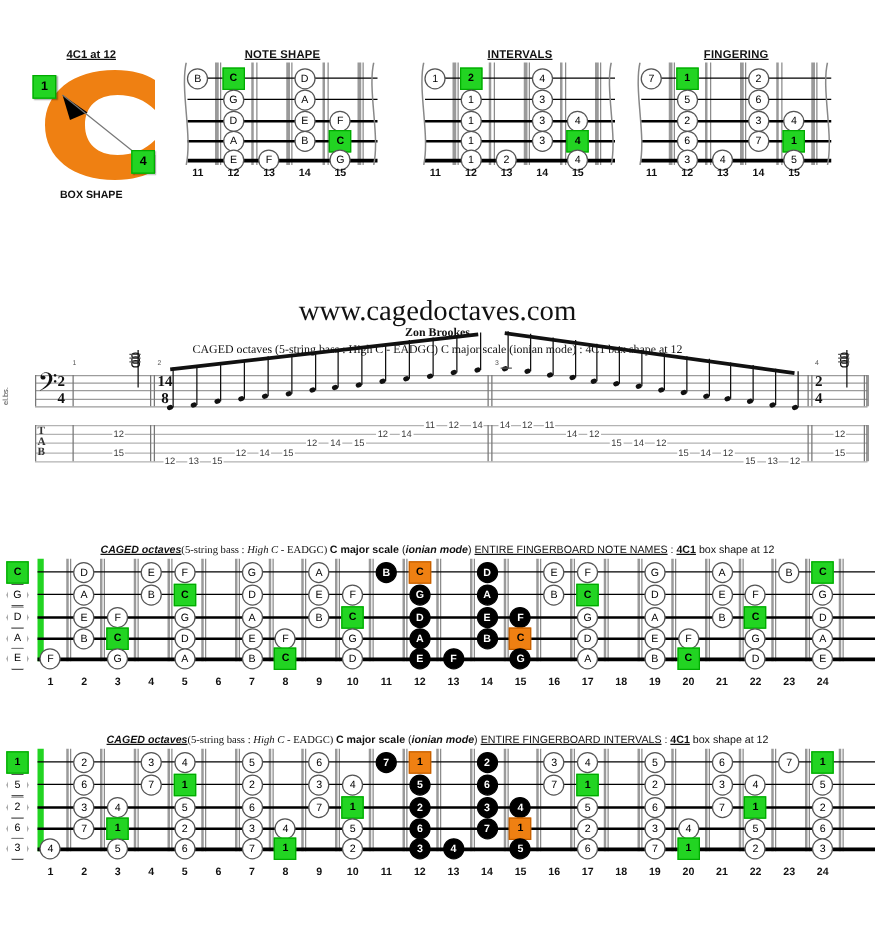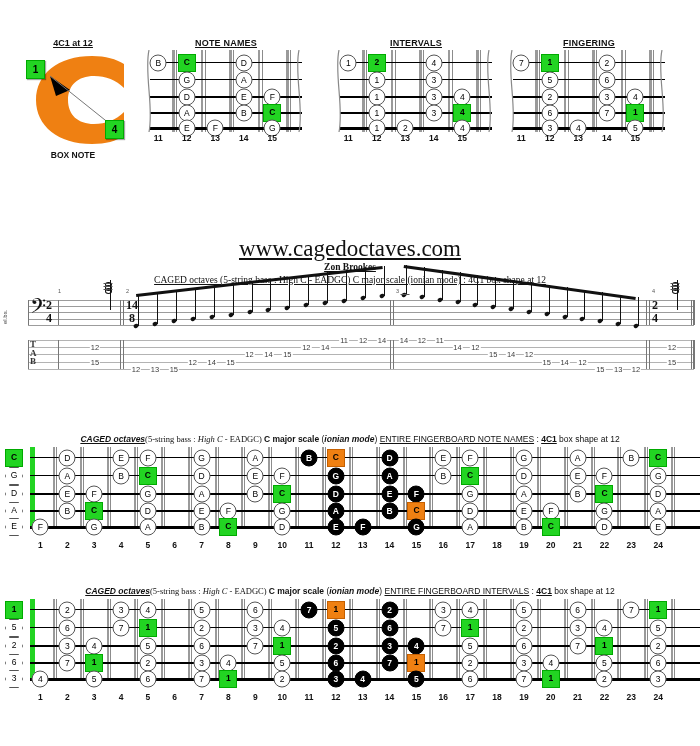--- a/index.html
+++ b/index.html
@@ -1,17 +1,17 @@
 <!DOCTYPE html>
 <html><head>
 <meta charset="utf-8">
 <style>
   html,body{margin:0;padding:0;}
   body{width:700px;height:746px;background:#ffffff;font-family:"Liberation Sans",sans-serif;position:relative;overflow:hidden;}
-  .abs{position:absolute;text-decoration:underline;}
+  .abs{position:absolute;}
 
   
   .t-serif{font-family:"Liberation Serif",serif;}
 
   
   #boxshape{left:8px;top:38px;width:130px;height:125px;}
   #bs-title{width:130px;text-align:center;font-size:9px;font-weight:bold;color:#111;}
   #bs-title u{text-decoration:underline;}
   #bs-caption{width:130px;text-align:center;font-size:8.5px;font-weight:bold;color:#111;position:absolute;top:112px;left:0;}
   .cglyph{position:absolute;left:22px;top:16px;width:96px;height:92px;}
@@ -98,26 +98,26 @@
   <div id="bs-title"><u>4C1 at 12</u></div>
   <div class="cglyph">
     <svg width="96" height="92" viewBox="0 0 96 92">
       <path d="M62 2 C28 2 6 20 6 46 C6 72 28 90 62 90 C76 90 86 87 94 82 L94 58 C86 66 76 70 64 70 C48 70 38 61 38 46 C38 31 48 22 64 22 C76 22 86 26 94 34 L94 10 C86 5 76 2 62 2 Z" fill="#ef8012"></path>
       <path d="M20 22 L40 36 L26 42 Z" fill="#000"></path>
       <line x1="20" y1="22" x2="90" y2="78" stroke="#777" stroke-width="1"></line>
     </svg>
   </div>
   <div class="marker" id="mk1">1</div>
   <div class="marker" id="mk4">4</div>
-  <div id="bs-caption">BOX NOTE</div>
+  <div id="bs-caption">BOX SHAPE</div>
 </div>
 
 <div id="mini-container">
     <div class="minibox" style="left: 150px; width: 152px;">
-      <div class="mini-title">NOTE NAMES</div>
+      <div class="mini-title">NOTE SHAPE</div>
       <div class="mini-grid">
         <div class="frt" style="left: 22.25px; width: 2.5px; height: 82px;"></div>
         <div class="frtdbl" style="left: 26.25px; height: 82px;"></div>
         <div class="frt" style="left: 50.75px; width: 2.5px; height: 82px;"></div>
         <div class="frtdbl" style="left: 54.75px; height: 82px;"></div>
         <div class="frt" style="left: 79.25px; width: 2.5px; height: 82px;"></div>
         <div class="frtdbl" style="left: 83.25px; height: 82px;"></div>
         <div class="frt" style="left: 107.75px; width: 2.5px; height: 82px;"></div>
         <div class="frtdbl" style="left: 111.75px; height: 82px;"></div>
         <div class="frt" style="left: 136.25px; width: 2.5px; height: 82px;"></div>

